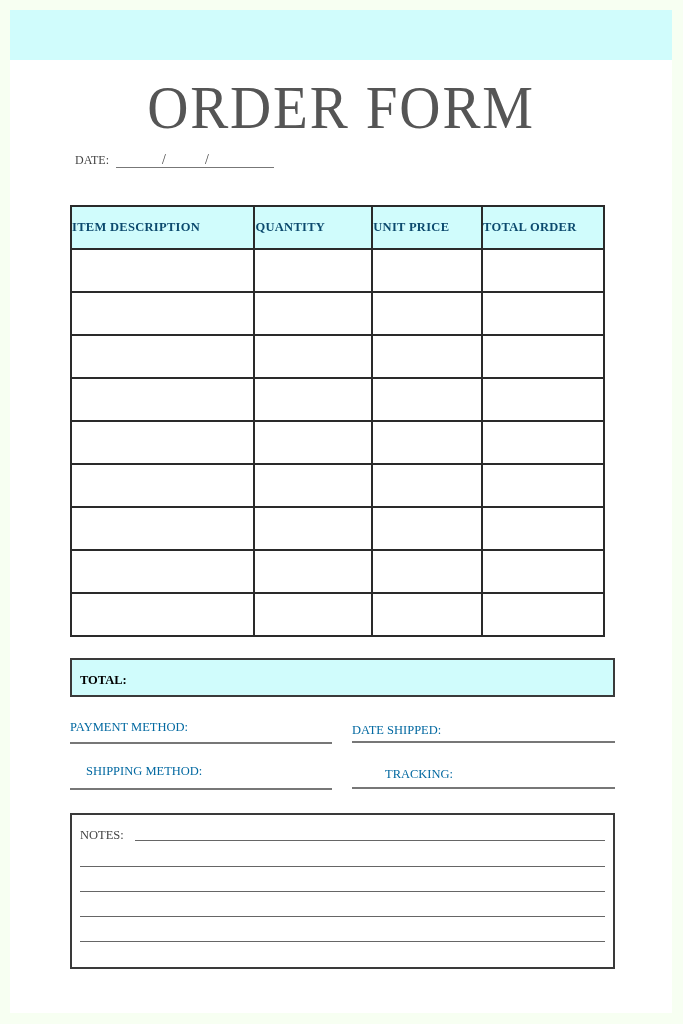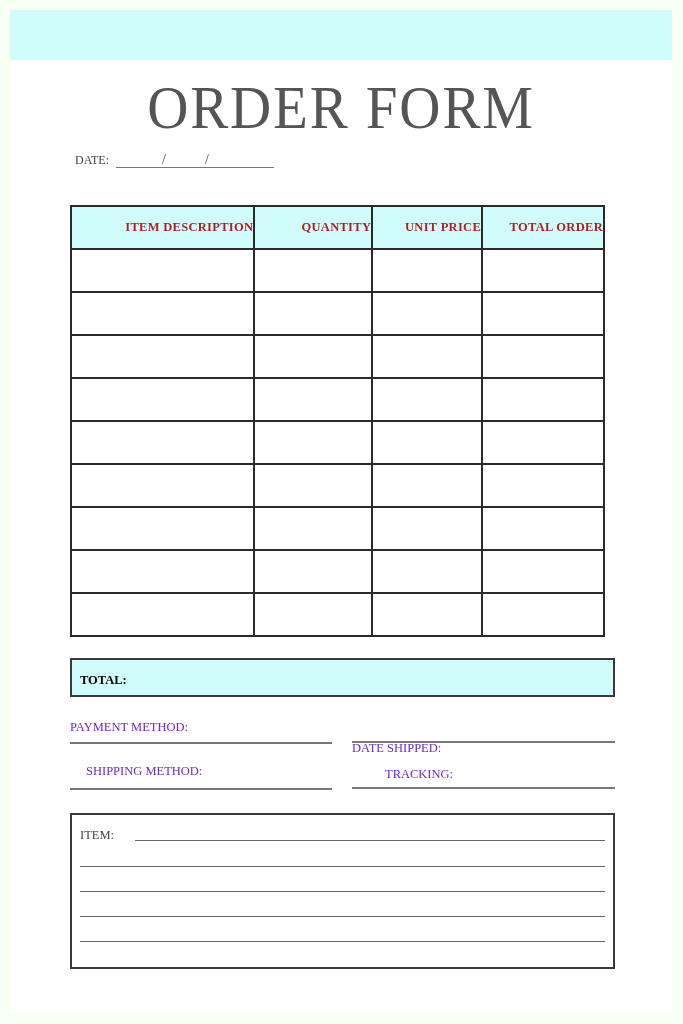--- a/index.html
+++ b/index.html
@@ -48,42 +48,42 @@
       border-collapse: collapse;
       width: 535px;
     }
     .order-table th, .order-table td {
       border: 2px solid #2a2a2a;
     }
     .order-table th {
       background: #d0fcfc;
       height: 43px;
       font-size: 12.5px; font-weight: bold;
-      color: #b91c1c;
+      color: #0c4a6e;
       letter-spacing: 0.3px;
-      text-align: right;
+      text-align: left;
     }
     .order-table td { height: 43px; background: #fff; }
     .col-desc { width: 182px; }
     .col-qty { width: 117px; }
     .col-unit { width: 109px; }
     .col-total { width: 121px; }
 
     .total-box {
       position: absolute; left: 60px; top: 648px;
       width: 545px; height: 39px;
       background: #d0fcfc;
       border: 2px solid #3a3a3a;
       font-size: 12.5px; font-weight: bold;
       color: #000000;
       padding: 13px 0 0 8px;
     }
 
     .field {
-      position: absolute; font-size: 12.5px; color: #6d28d9;
+      position: absolute; font-size: 12.5px; color: #0369a1;
     }
     .field-line {
       position: absolute; height: 0; border-bottom: 2px solid #777;
     }
 
     .notes-box {
       position: absolute; left: 60px; top: 803px;
       width: 545px; height: 156px;
       border: 2px solid #3a3a3a;
       background: #fff;
@@ -182,31 +182,31 @@
   </table>
 
   <div class="total-box">
     <span>TOTAL:</span>
     <span></span>
   </div>
 
   <div class="field" style="left:60px; top:710px;">PAYMENT METHOD:</div>
   <div class="field-line" style="left:60px; top:732px; width:262px;"></div>
 
-  <div class="field" style="left:342px; top:713px;margin-top:18px;">DATE SHIPPED:</div>
+  <div class="field" style="left:342px; top:713px;">DATE SHIPPED:</div>
   <div class="field-line" style="left:342px; top:731px; width:263px;"></div>
 
   <div class="field" style="left:60px; top:754px;margin-left:16px;">SHIPPING METHOD:</div>
   <div class="field-line" style="left:60px; top:778px; width:262px;"></div>
 
   <div class="field" style="left:342px; top:757px;margin-left:33px;">TRACKING:</div>
   <div class="field-line" style="left:342px; top:777px; width:263px;"></div>
 
   <div class="notes-box">
-    <span class="notes-label">ITEM:</span>
+    <span class="notes-label">NOTES:</span>
     <div class="notes-line" style="left:63px; top:25px; width:470px;"></div>
     <div class="notes-line" style="left:8px; top:51px; width:525px;"></div>
     <div class="notes-line" style="left:8px; top:76px; width:525px;"></div>
     <div class="notes-line" style="left:8px; top:101px; width:525px;"></div>
     <div class="notes-line" style="left:8px; top:126px; width:525px;"></div>
   </div>
 
 </div>
 
 </body></html>

